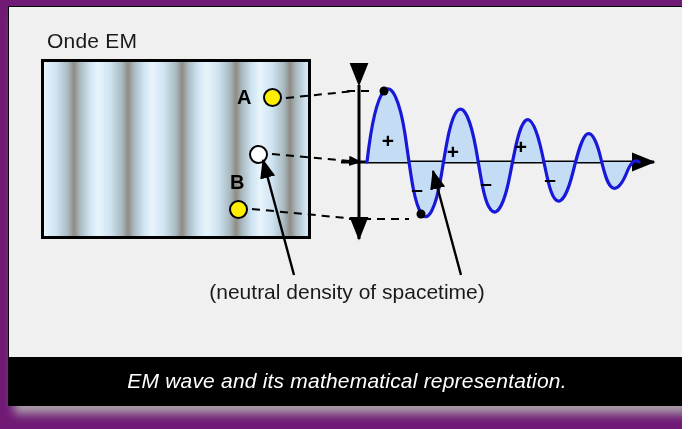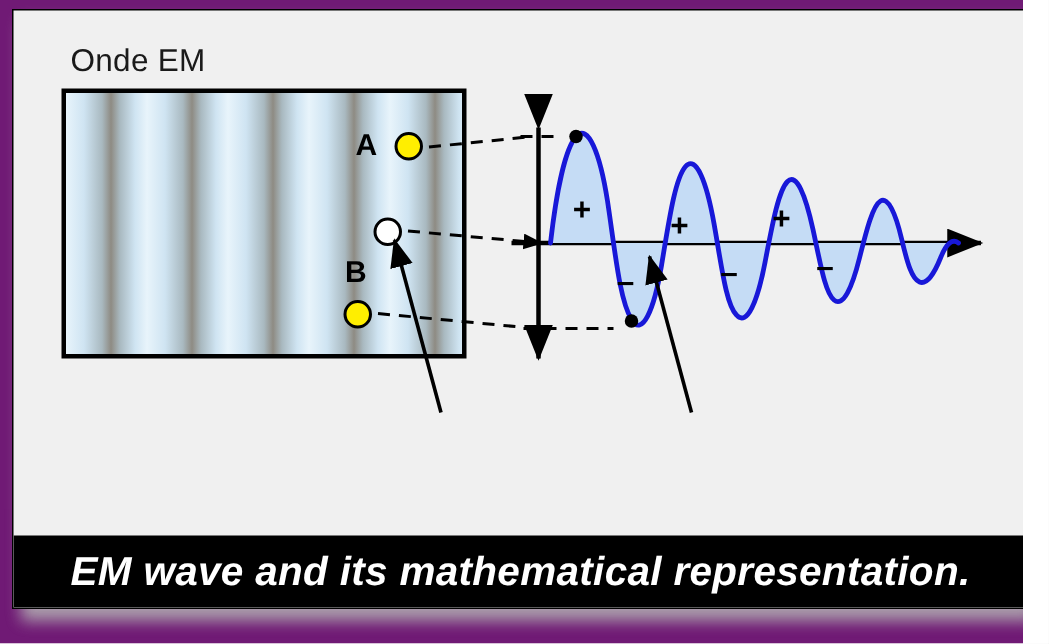--- a/index.html
+++ b/index.html
@@ -124,23 +124,22 @@
     width: 676px;
     height: 48px;
     background: #000000;
     display: flex;
     align-items: center;
     justify-content: center;
   }
   #caption-text {
     color: #ffffff;
     font-style: italic;
-    font-size: 27px;
+    font-size: 21px;
     letter-spacing: 0.2px;
-    font-weight: bold;
   }
 </style>
 </head>
 <body>
 
 <div id="figure-root">
 
   <div id="figure-shadow"></div>
 
   <div id="figure-frame">
@@ -230,20 +229,21 @@
     </svg>
 
     <div class="sign" style="left:379px; top:133px;">+</div>
     <div class="sign" style="left:408px; top:181px;">–</div>
     <div class="sign" style="left:444px; top:144px;">+</div>
     <div class="sign" style="left:477px; top:175px;">–</div>
     <div class="sign" style="left:512px; top:139px;">+</div>
     <div class="sign" style="left:541px; top:171px;">–</div>
 
     <div id="annotation">
+      <div>(neutral density of spacetime)</div>
     </div>
 
     <div id="caption-bar">
       <span id="caption-text">EM wave and its mathematical representation.</span>
     </div>
 
   </div>
 </div>
 
 </body></html>

